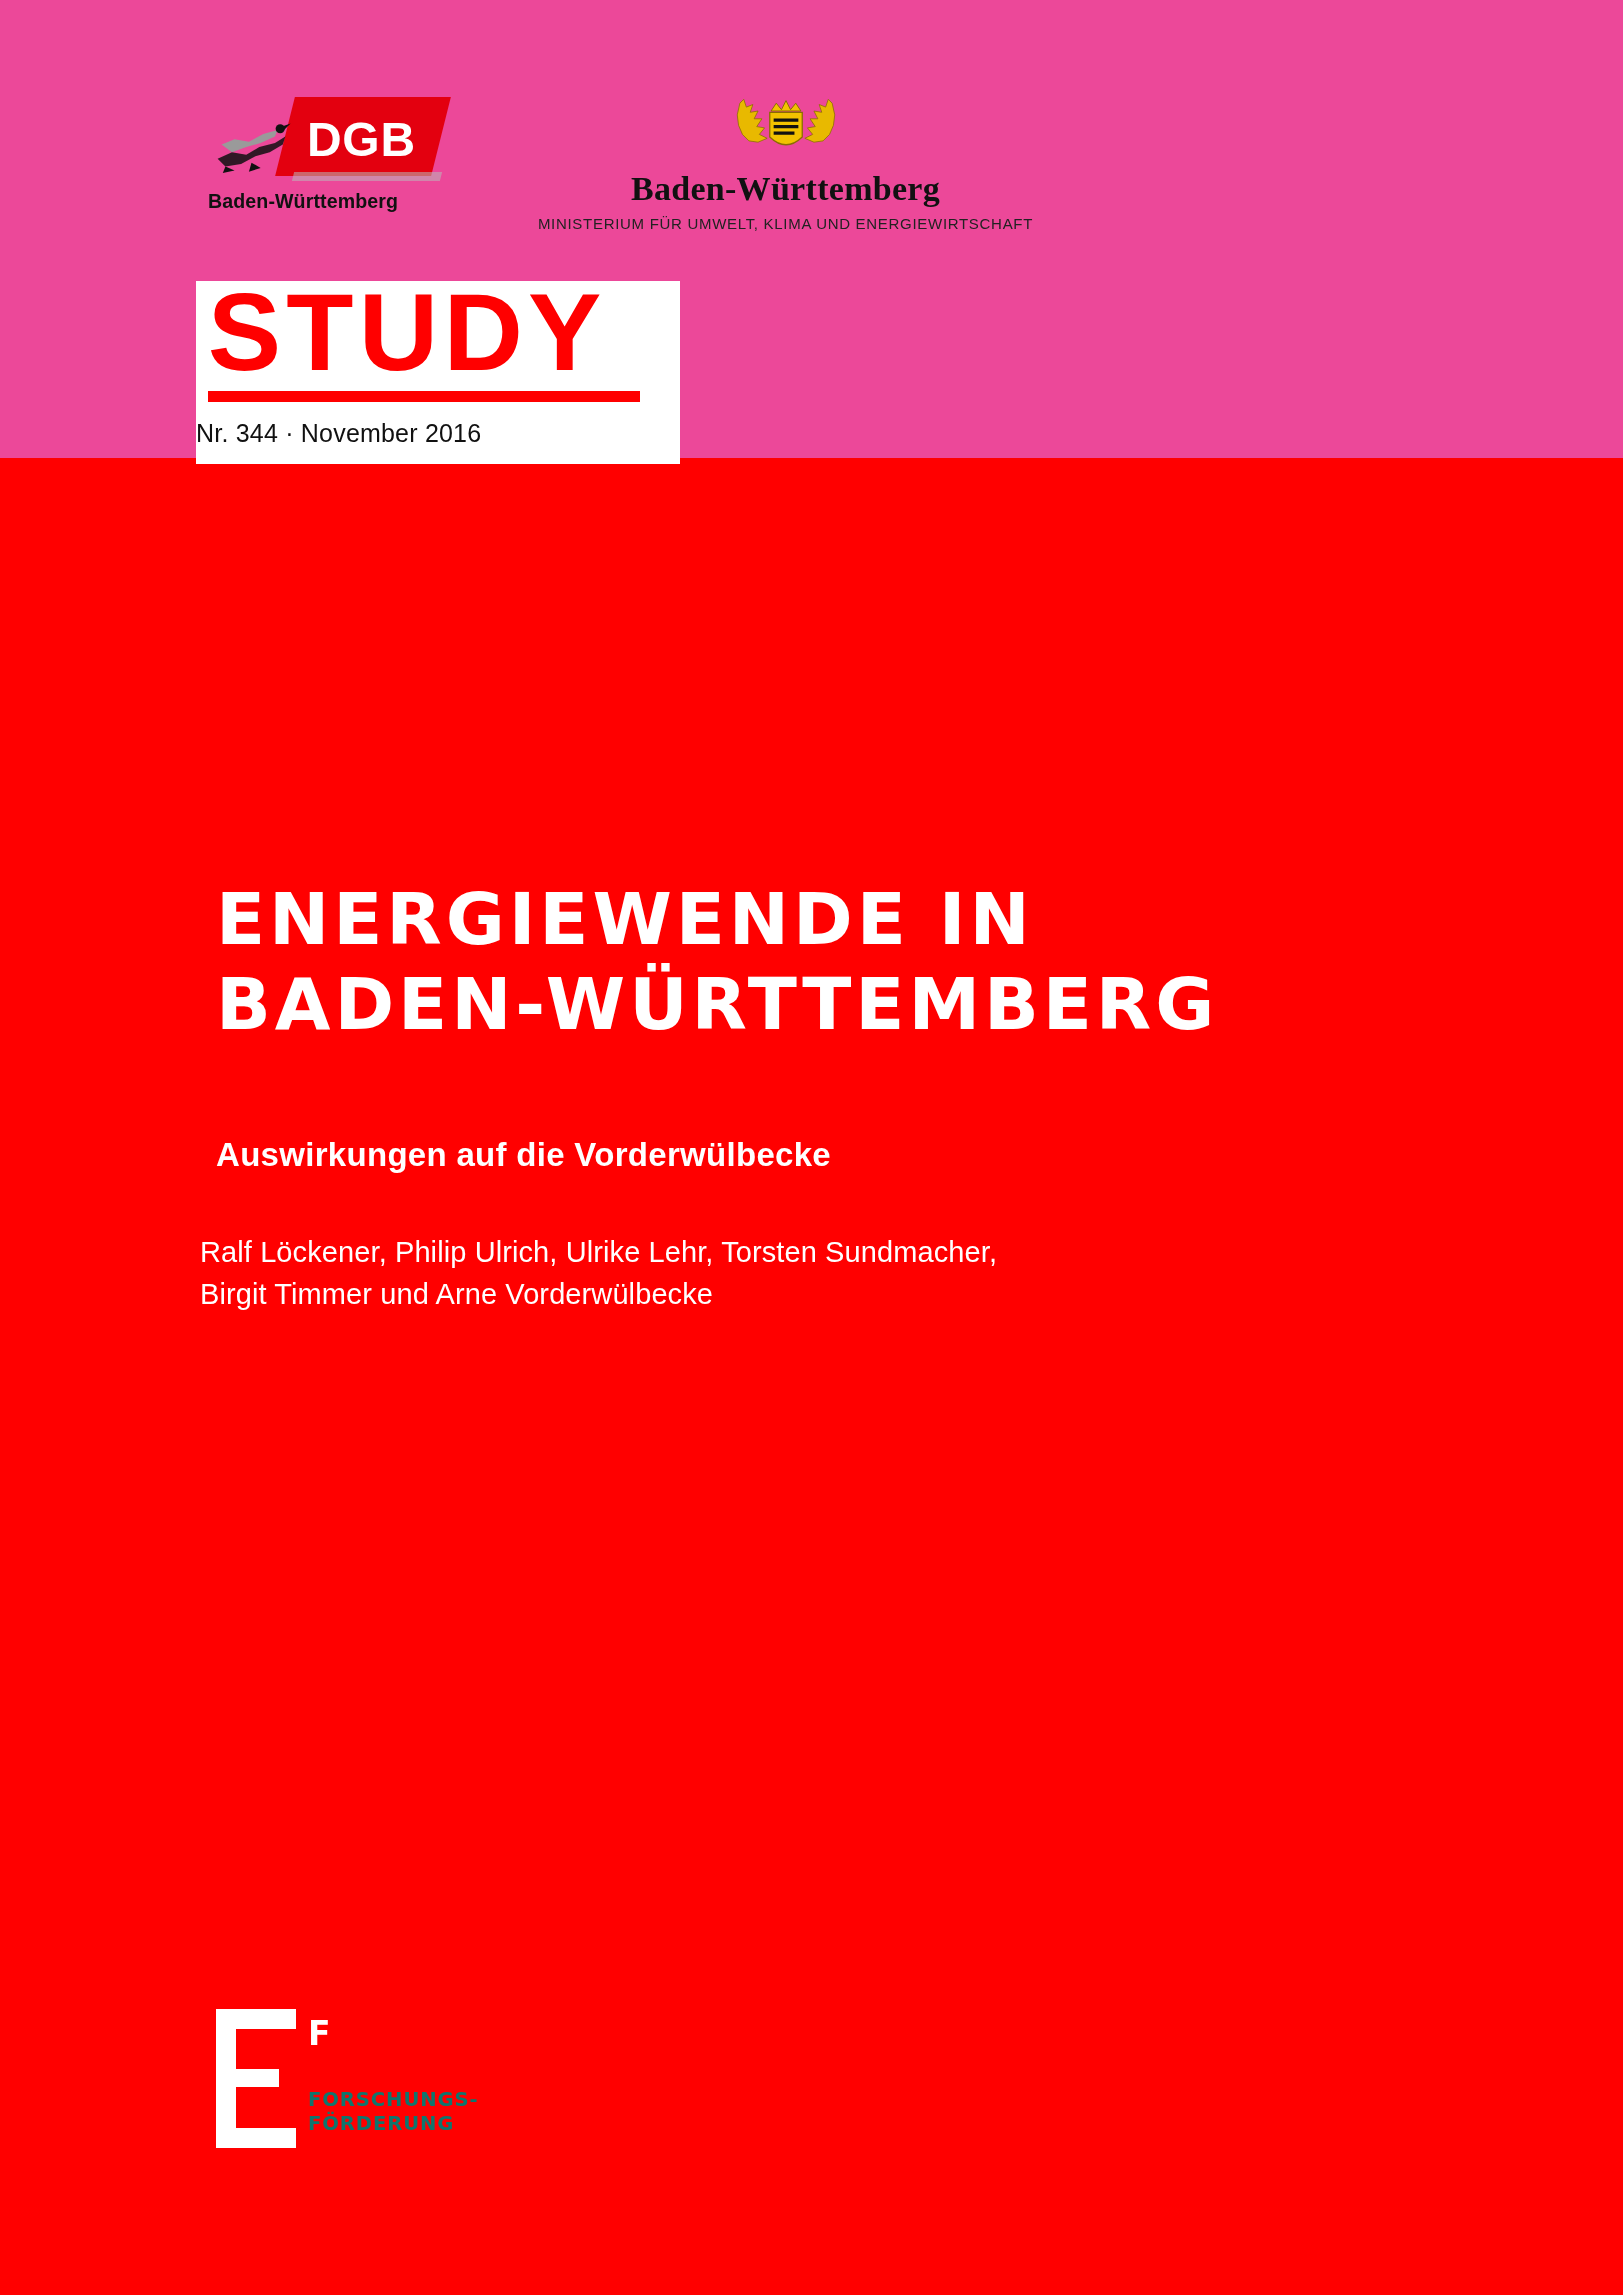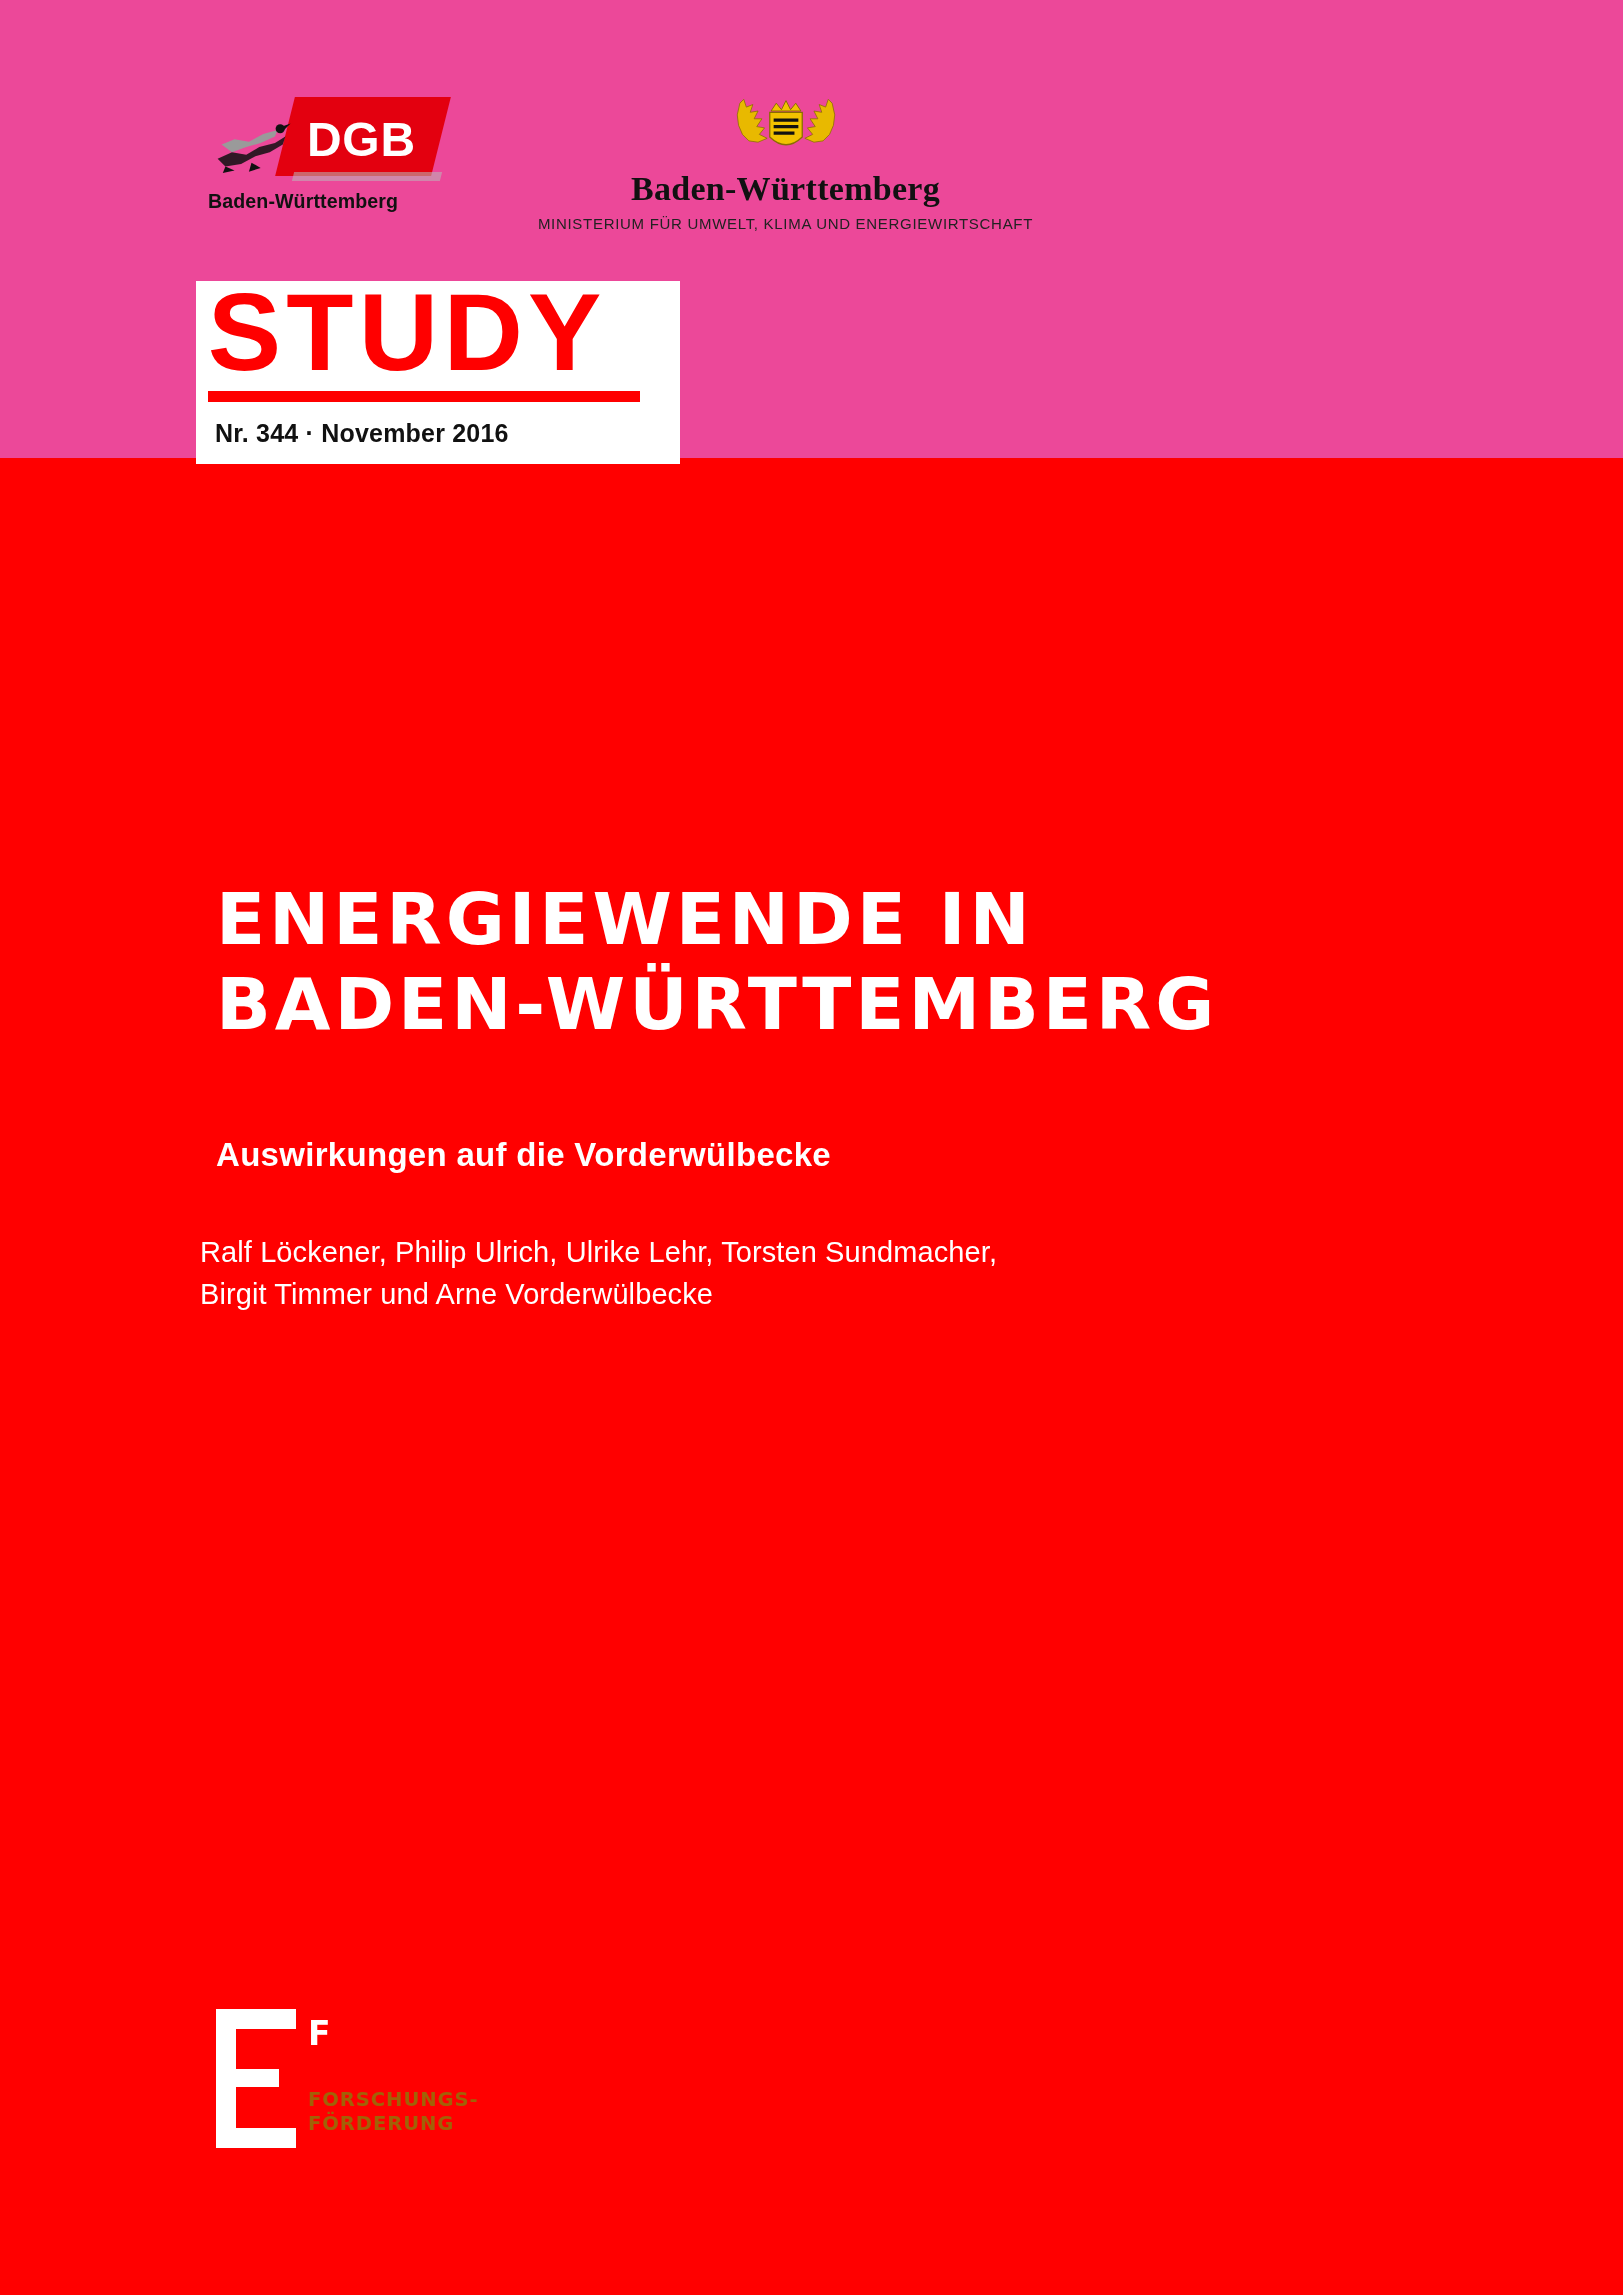--- a/index.html
+++ b/index.html
@@ -166,24 +166,24 @@
   }
   .study-rule {
     margin-top: 9.2px;
     margin-left: 11.8px;
     width: 432px;
     height: 10.5px;
     background: #ff0000;
   }
   .study-issue {
     margin-top: 17px;
-    margin-left: 19px;
+    margin-left: 0;
     padding-bottom: 15.7px;
     font-size: 25px;
-    font-weight: bold;
+    font-weight: normal;
     color: #111111;
     letter-spacing: 0.2px;
   }
 
   
   .red-field {
     position: absolute;
     left: 0;
     top: 458px;
     width: 1623px;
@@ -265,21 +265,21 @@
     font-weight: bold;
     color: #ffffff;
     font-family: "DejaVu Sans", sans-serif;
   }
   .ff-label {
     position: absolute;
     left: 92px;
     top: 79px;
     font-size: 19.6px;
     font-weight: bold;
-    color: #a16207;
+    color: #0f766e;
     letter-spacing: 0.9px;
     line-height: 1.25;
     font-family: "DejaVu Sans", sans-serif;
   }
 </style>
 </head>
 <body>
 
 <div class="header">
 

